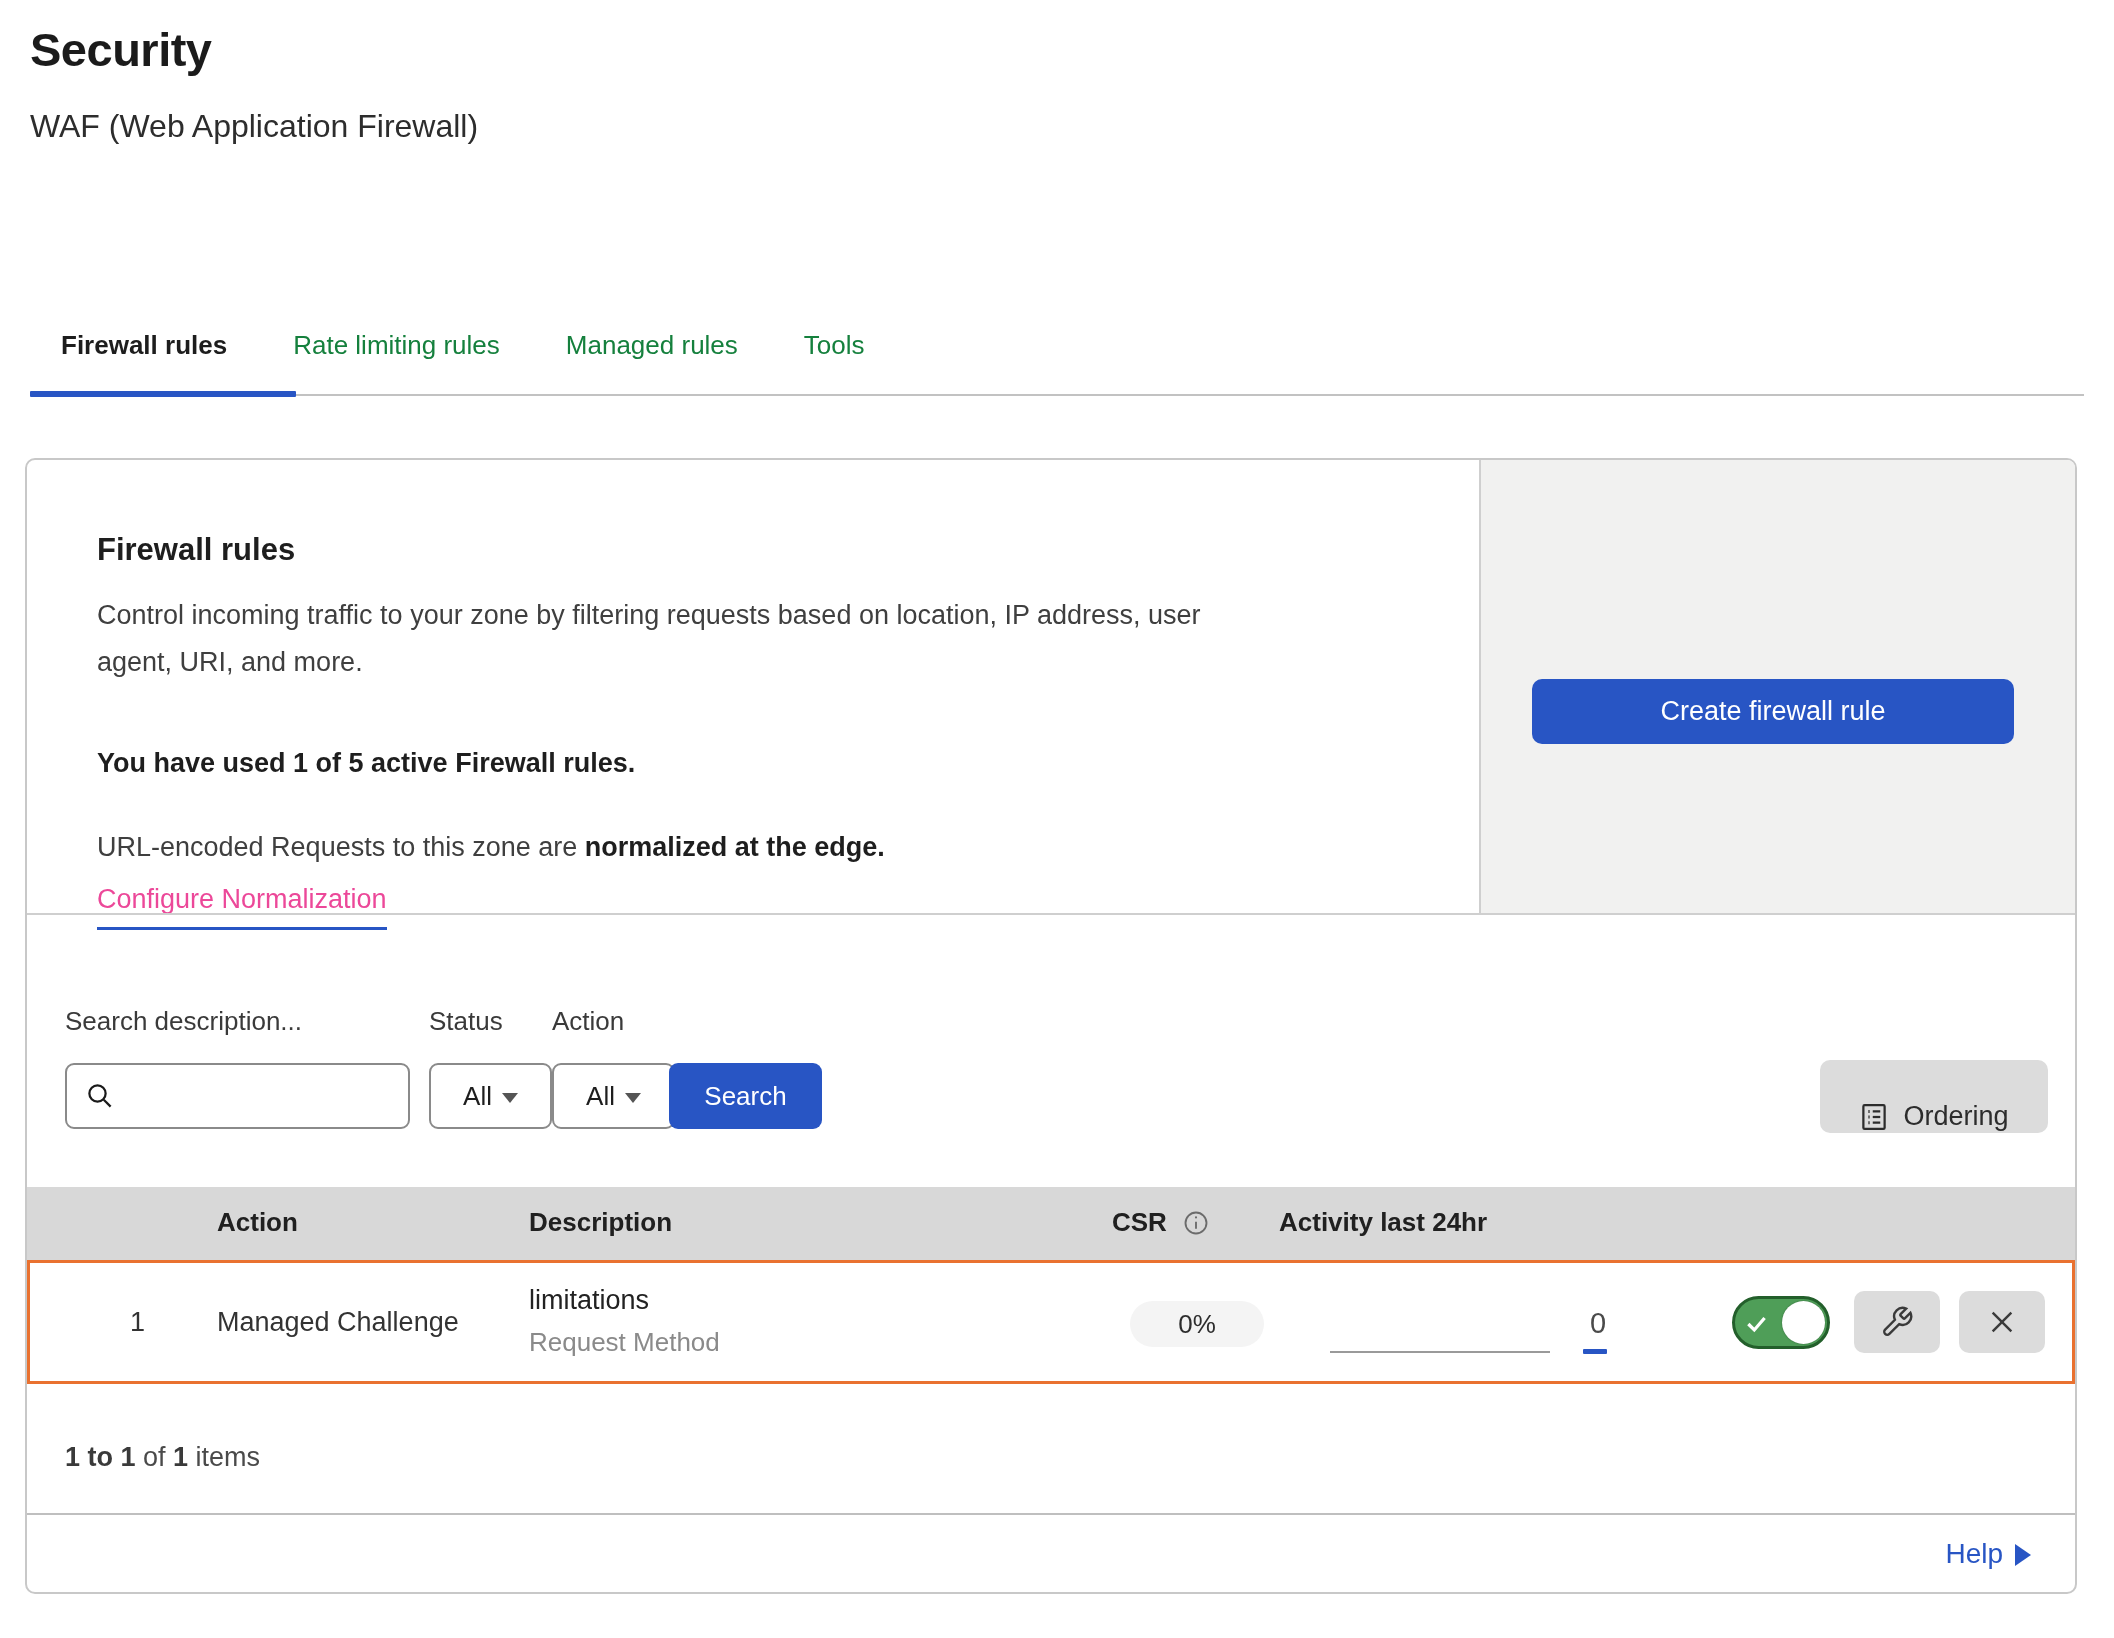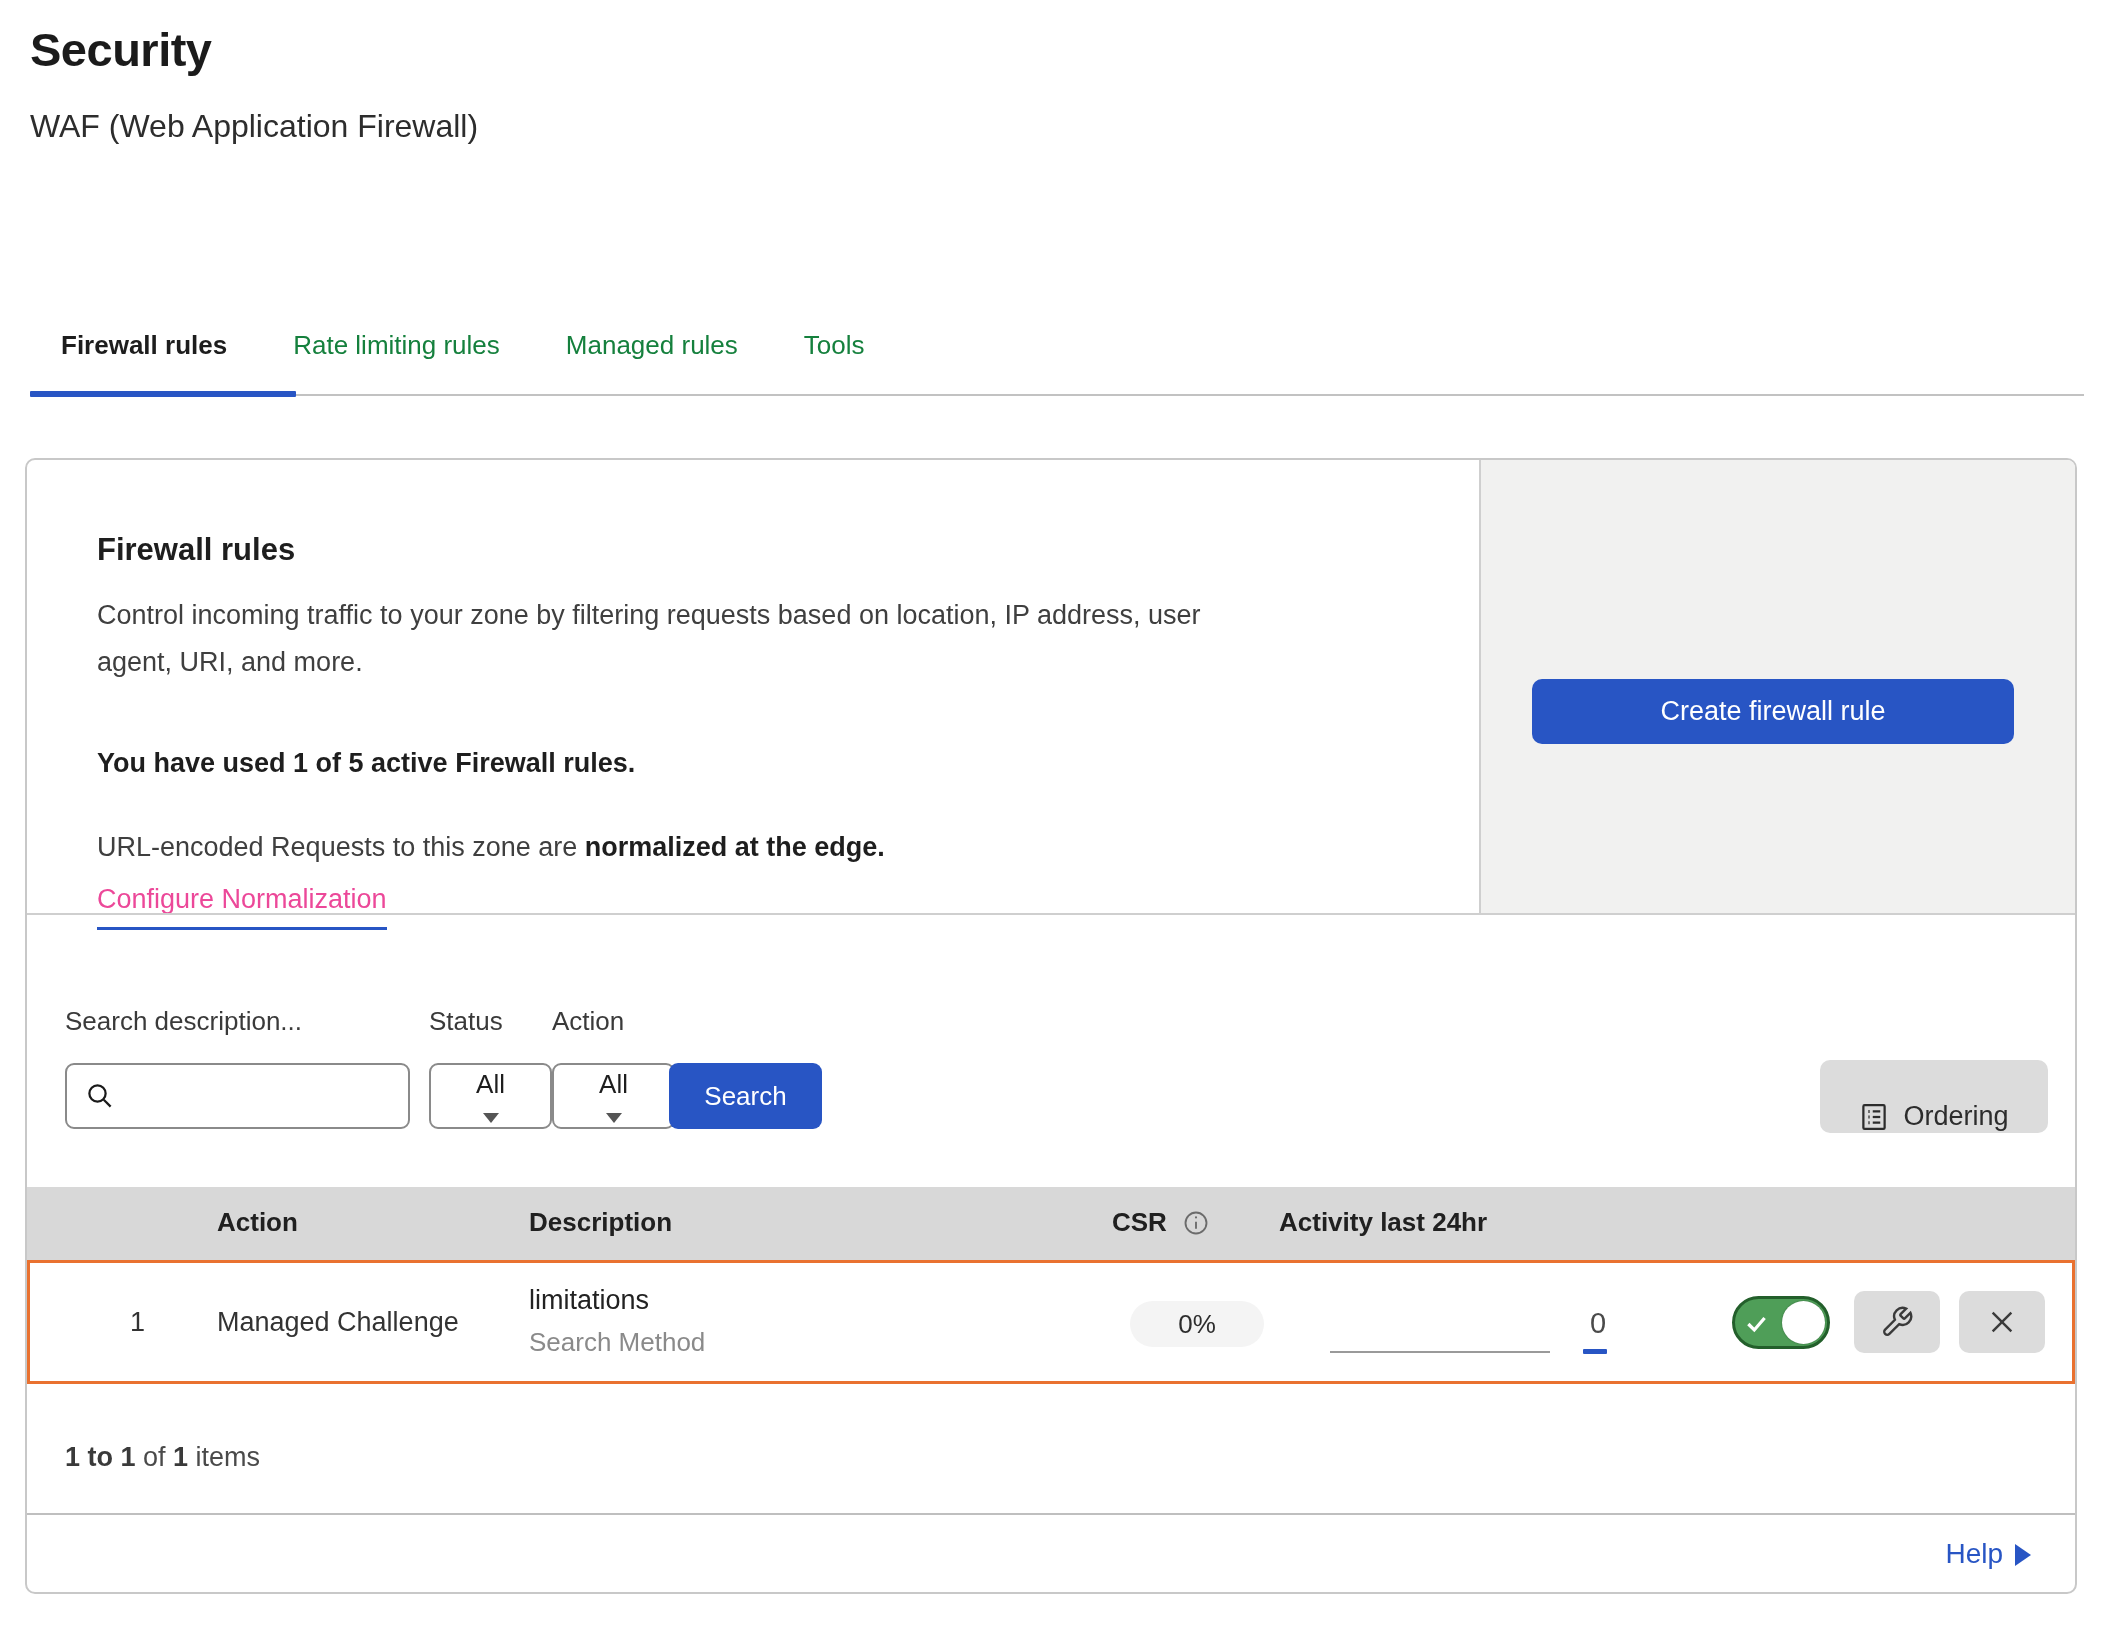--- a/index.html
+++ b/index.html
@@ -32,21 +32,21 @@
   .panel-norm{left:70px;top:372px;font-size:27px;color:#3f3f3f;}
   .panel-norm b{color:#1e1e1e;}
   .panel-link{left:70px;top:424px;font-size:27px;color:#ec4899;border-bottom:3px solid #2855c4;padding-bottom:12px;cursor:pointer;}
 
   .section-divider{left:0;top:453px;width:100%;height:2px;background:#cfcfcf;}
 
   
   .filter-label{top:546px;font-size:26px;color:#3a3a3a;}
   .search-box{left:38px;top:603px;width:345px;height:66px;border:2px solid #8a8a8a;border-radius:9px;box-sizing:border-box;background:#fff;display:flex;align-items:center;padding-left:18px;}
   .search-box input{border:none;outline:none;font-size:25px;width:270px;margin-left:12px;font-family:"Liberation Sans",sans-serif;background:transparent;}
-  .select-box{top:603px;width:123px;height:66px;border:2px solid #8a8a8a;border-radius:9px;box-sizing:border-box;background:#fff;display:flex;align-items:center;justify-content:center;gap:10px;font-size:26px;color:#1e1e1e;cursor:pointer;flex-direction:column;}
+  .select-box{top:603px;width:123px;height:66px;border:2px solid #8a8a8a;border-radius:9px;box-sizing:border-box;background:#fff;display:flex;align-items:center;justify-content:center;gap:10px;font-size:26px;color:#1e1e1e;cursor:pointer;}
   .caret{width:0;height:0;border-left:8px solid transparent;border-right:8px solid transparent;border-top:10px solid #555;margin-top:3px;}
   .btn-search{left:642px;top:603px;width:153px;height:66px;font-size:26px;border-radius:9px;}
   .btn-ordering{left:1793px;top:600px;width:228px;height:73px;background:#dcdcdc;border:none;border-radius:10px;font-size:27px;color:#2c2c2c;display:flex;align-items:flex-end;justify-content:center;gap:14px;cursor:pointer;font-family:"Liberation Sans",sans-serif;}
 
   
   .thead{left:0;top:727px;width:100%;height:73px;background:#d8d8d8;}
   .th{position:absolute;top:20px;font-size:26px;font-weight:700;color:#202020;white-space:nowrap;}
   .trow{left:0;top:800px;width:100%;height:124px;background:#fff;border:3px solid #e97130;box-sizing:border-box;}
   .cell{position:absolute;font-size:27px;color:#333;}
   .badge{left:1100px;top:38px;width:134px;height:46px;background:#f4f4f4;border-radius:23px;display:flex;align-items:center;justify-content:center;font-size:26px;color:#2e2e2e;}
@@ -147,21 +147,21 @@
           <circle cx="12" cy="7.2" r="0.9" fill="#6b6b6b" stroke="none"></circle>
         </svg>
       </span>
       <div class="th" style="left:1252px;">Activity last 24hr</div>
     </div>
 
     <div class="abs trow">
       <div class="cell" style="left:100px;top:44px;">1</div>
       <div class="cell" style="left:187px;top:44px;">Managed Challenge</div>
       <div class="cell" style="left:499px;top:22px;color:#222;">limitations</div>
-      <div class="cell" style="left:499px;top:64px;font-size:26px;color:#8a8a8a;">Search Method</div>
+      <div class="cell" style="left:499px;top:64px;font-size:26px;color:#8a8a8a;">Request Method</div>
 
       <div class="abs badge">0%</div>
       <div class="abs sparkline"></div>
       <div class="abs activity-count">0</div>
       <div class="abs activity-underline"></div>
 
       <div class="abs toggle">
         <svg width="26" height="26" viewBox="0 0 24 24" fill="none" stroke="#ffffff" stroke-width="3">
           <polyline points="4,12 9.5,17.5 19,6.5"></polyline>
         </svg>

